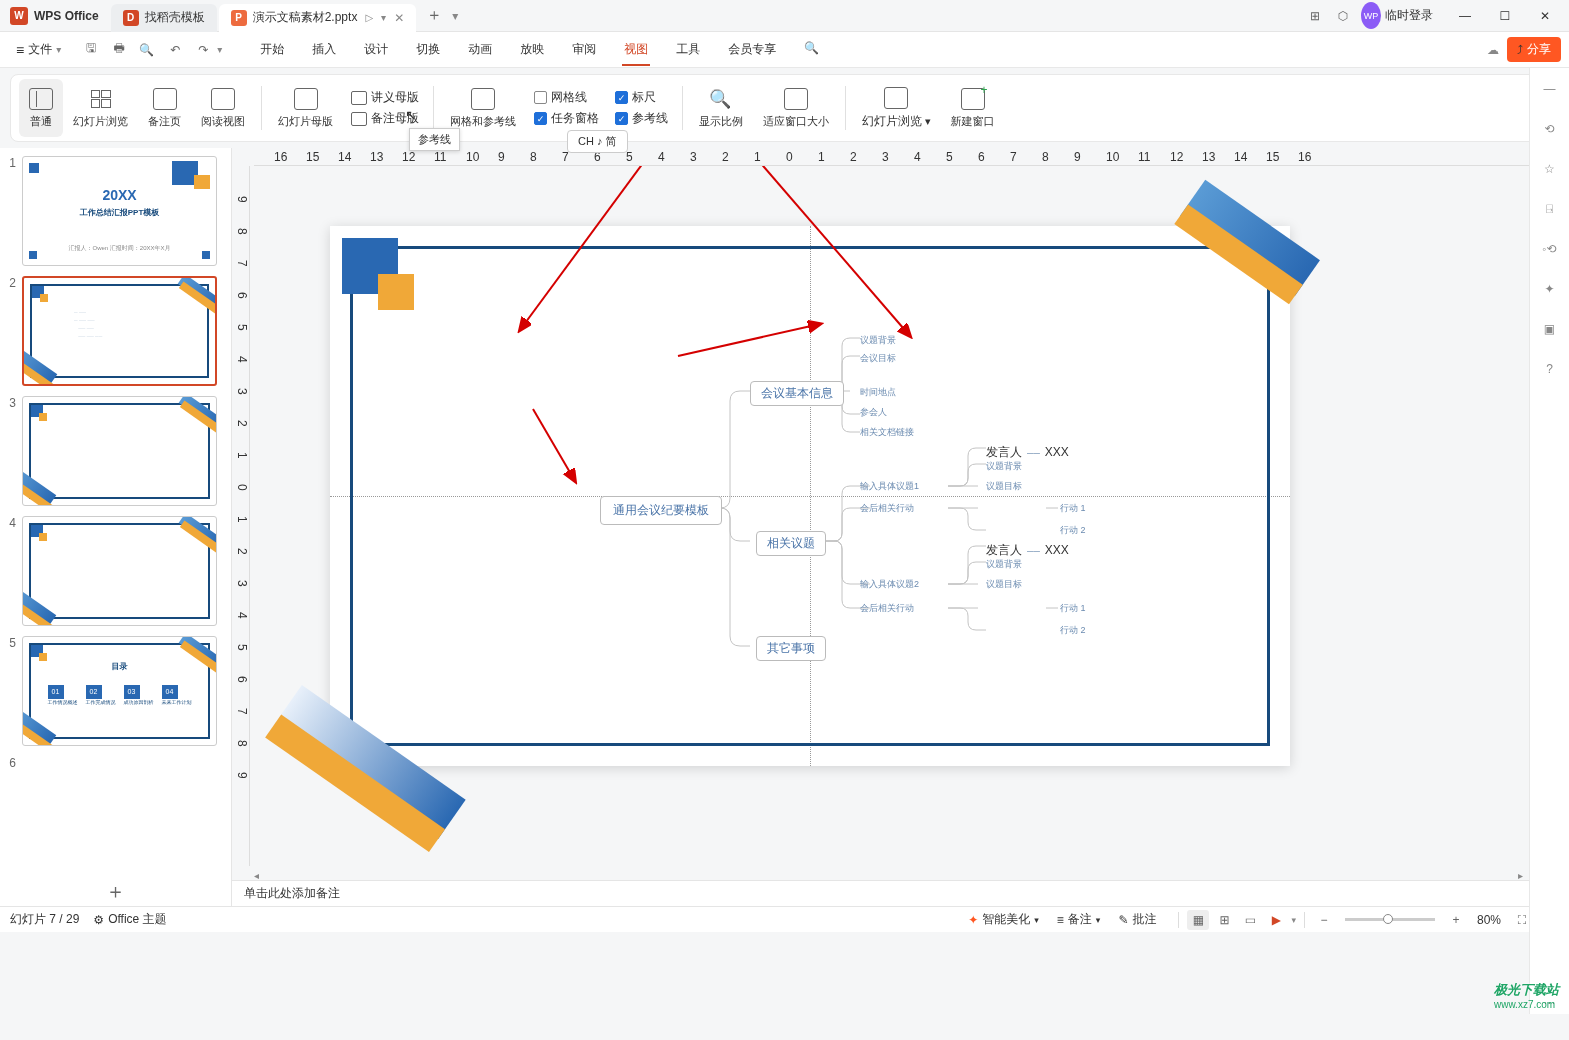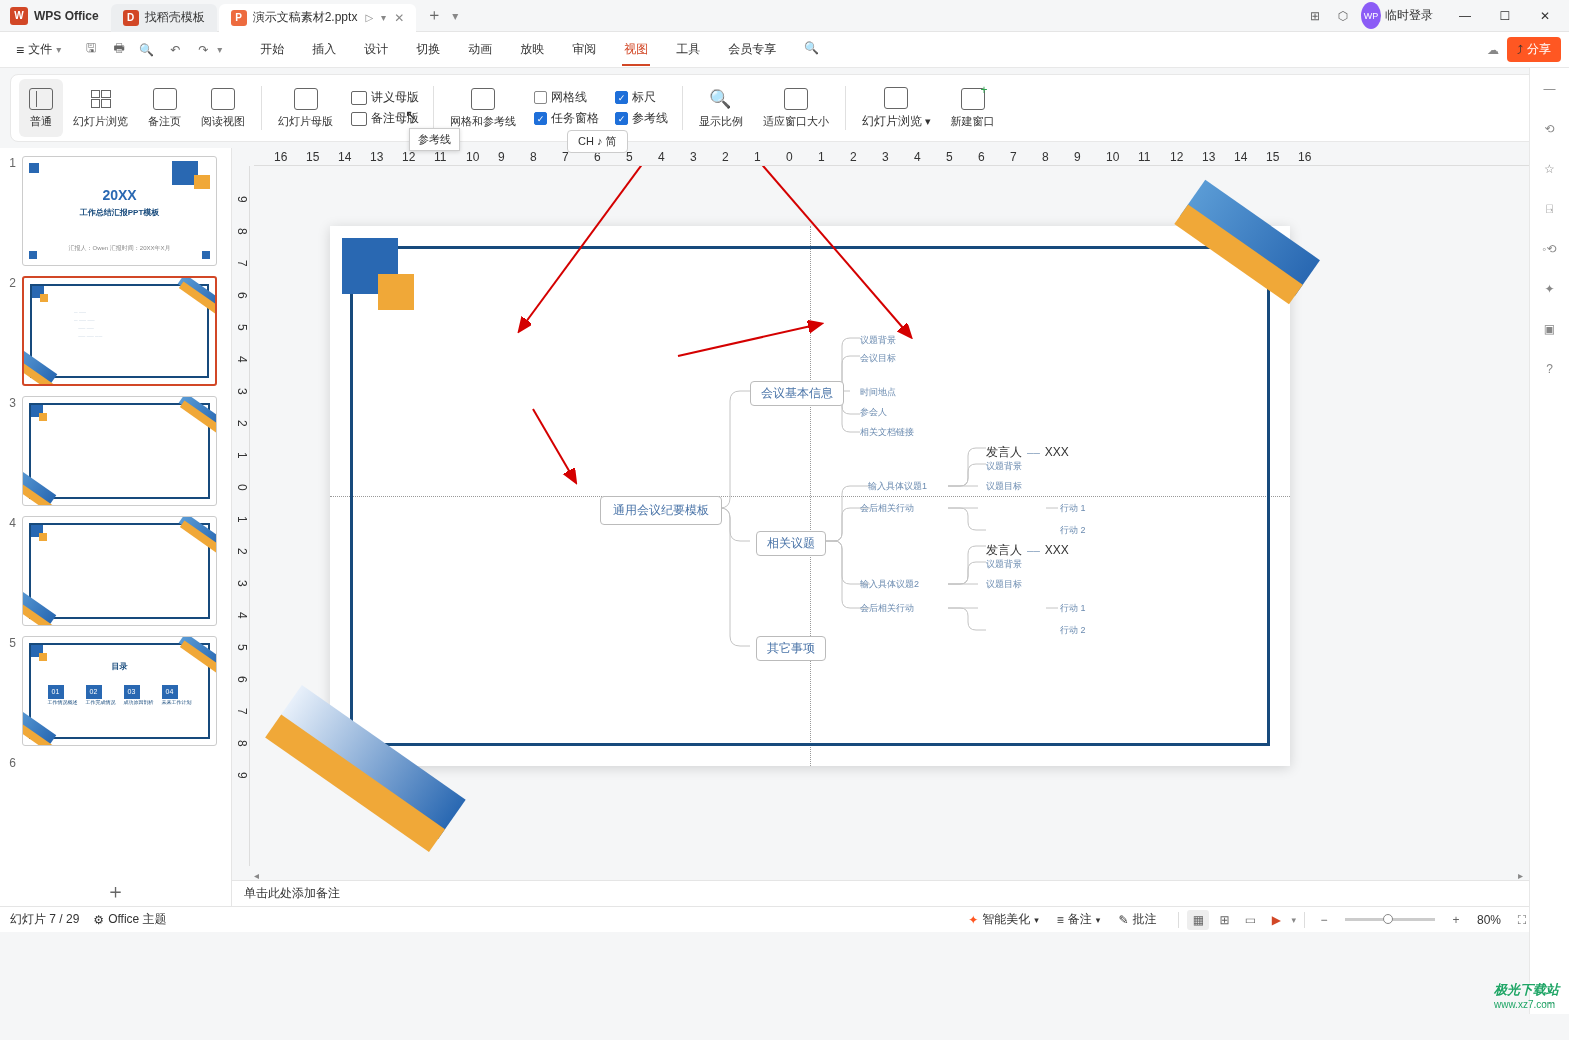--- a/index.html
+++ b/index.html
@@ -468,21 +468,21 @@
               <path d="M486 302 h12"></path>
             </svg>
             <div class="mm-root">通用会议纪要模板</div>
             <div class="mm-n" style="left:190px;top:75px">会议基本信息</div>
             <div class="mm-leaf" style="left:300px;top:28px">议题背景</div>
             <div class="mm-leaf" style="left:300px;top:46px">会议目标</div>
             <div class="mm-leaf" style="left:300px;top:80px">时间地点</div>
             <div class="mm-leaf" style="left:300px;top:100px">参会人</div>
             <div class="mm-leaf" style="left:300px;top:120px">相关文档链接</div>
             <div class="mm-n" style="left:196px;top:225px">相关议题</div>
-            <div class="mm-leaf" style="left:308px;top:174px">输入具体议题1</div>
+            <div class="mm-leaf" style="left:300px;top:174px">输入具体议题1</div>
             <div class="mm-leaf" style="left:426px;top:138px"><span>发言人</span>&nbsp;&nbsp;──&nbsp;&nbsp;<span>XXX</span></div>
             <div class="mm-leaf" style="left:426px;top:154px">议题背景</div>
             <div class="mm-leaf" style="left:426px;top:174px">议题目标</div>
             <div class="mm-leaf" style="left:300px;top:196px">会后相关行动</div>
             <div class="mm-leaf" style="left:500px;top:196px">行动 1</div>
             <div class="mm-leaf" style="left:500px;top:218px">行动 2</div>
             <div class="mm-leaf" style="left:300px;top:272px">输入具体议题2</div>
             <div class="mm-leaf" style="left:426px;top:236px"><span>发言人</span>&nbsp;&nbsp;──&nbsp;&nbsp;<span>XXX</span></div>
             <div class="mm-leaf" style="left:426px;top:252px">议题背景</div>
             <div class="mm-leaf" style="left:426px;top:272px">议题目标</div>

